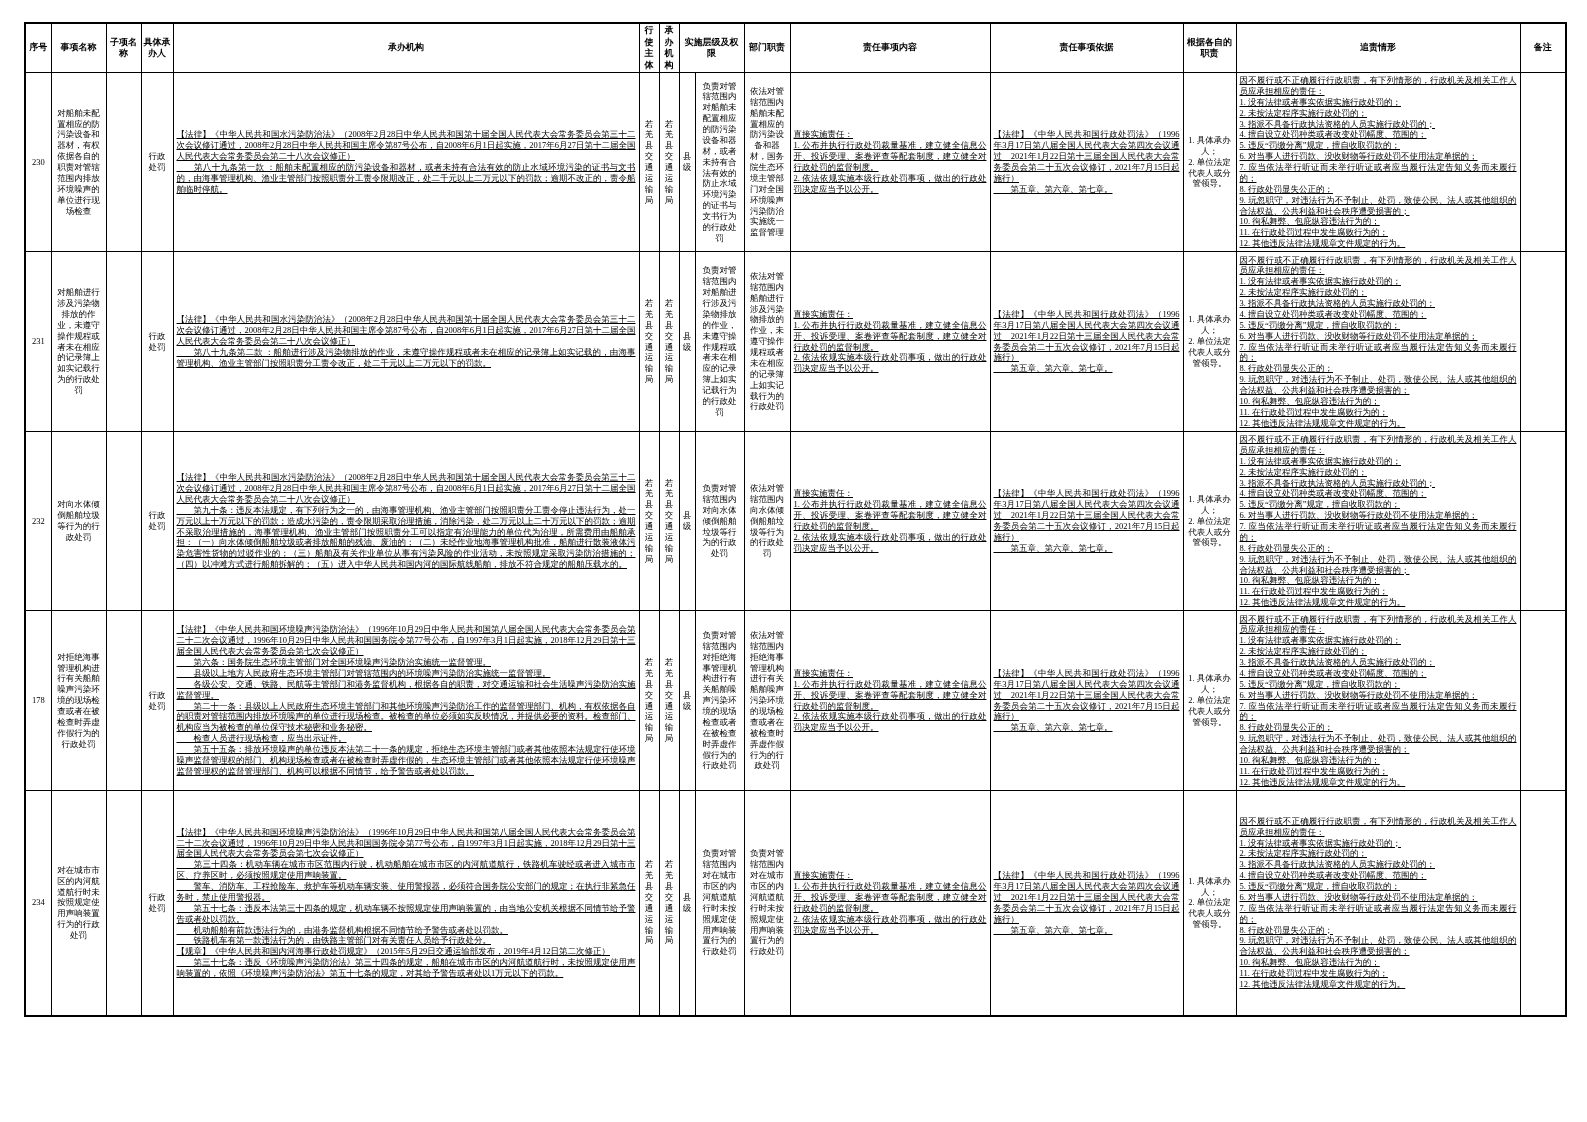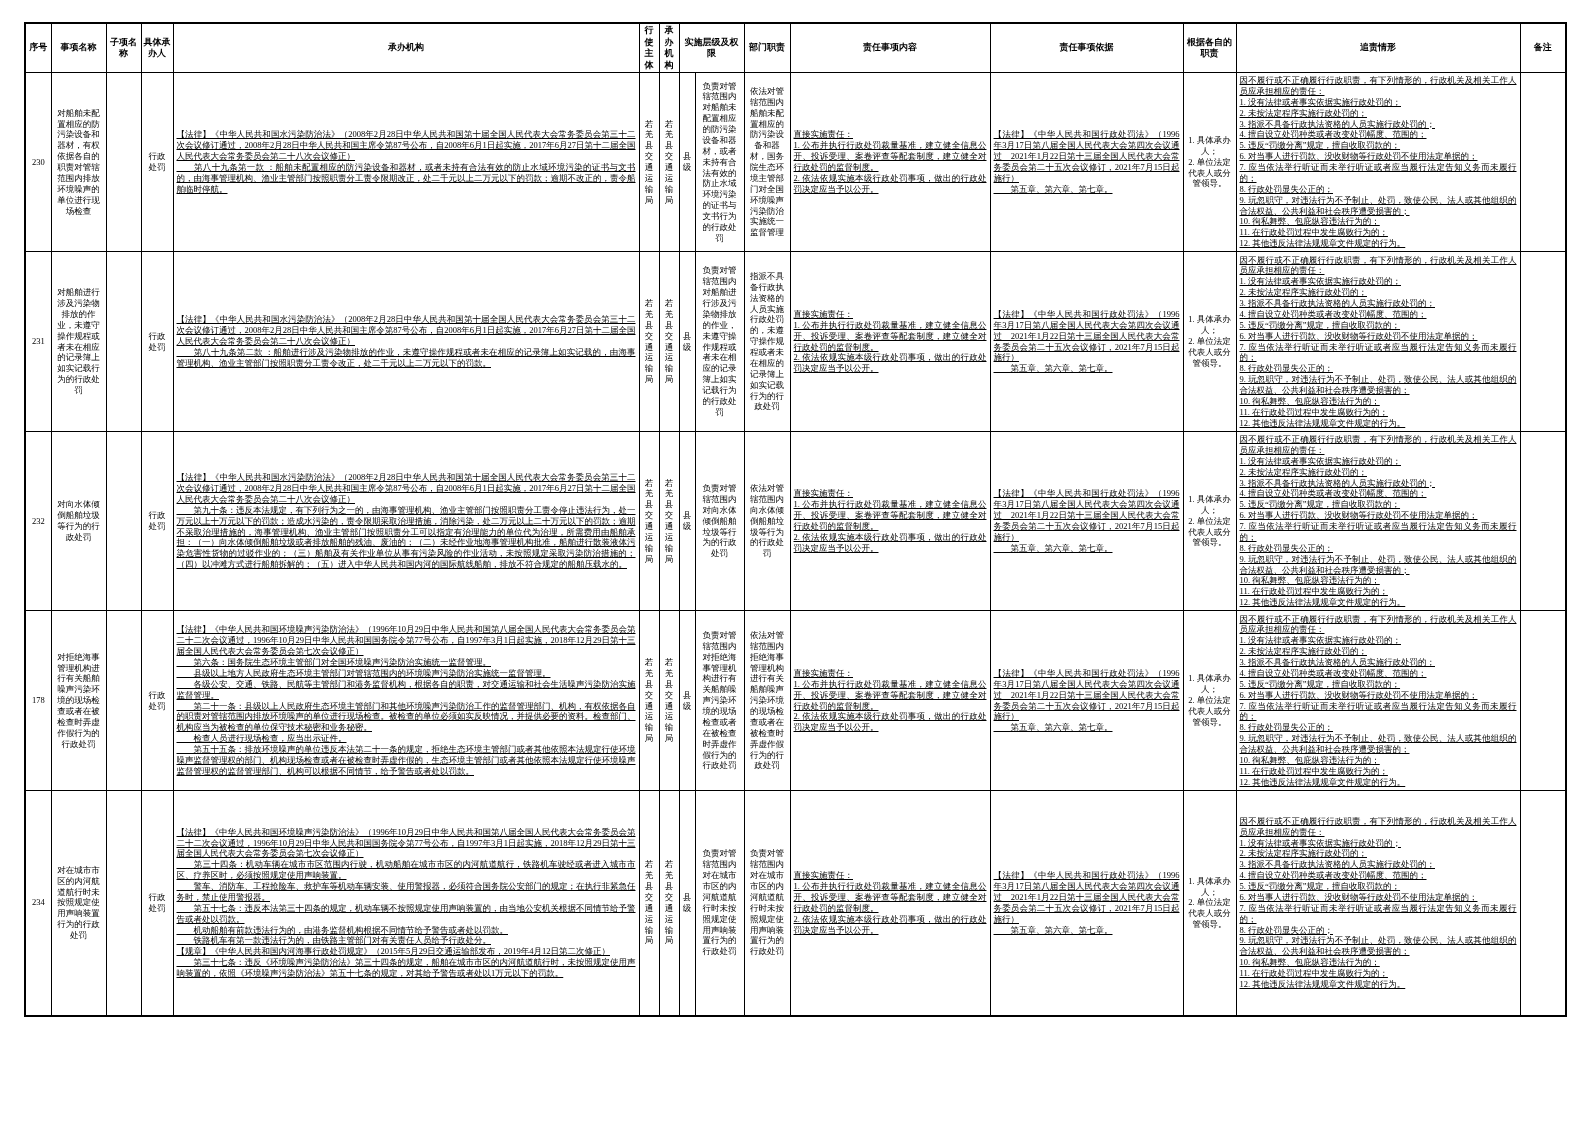--- a/index.html
+++ b/index.html
@@ -108,21 +108,21 @@
       <td class="c">231</td>
       <td class="c">对船舶进行涉及污染物排放的作业，未遵守操作规程或者未在相应的记录簿上如实记载行为的行政处罚</td>
       <td class="c"></td>
       <td class="c">行政处罚</td>
       <td class="j">【法律】《中华人民共和国水污染防治法》（2008年2月28日中华人民共和国第十届全国人民代表大会常务委员会第三十二次会议修订通过，2008年2月28日中华人民共和国主席令第87号公布，自2008年6月1日起实施，2017年6月27日第十二届全国人民代表大会常务委员会第二十八次会议修正）
 　　第八十九条第二款 ：船舶进行涉及污染物排放的作业，未遵守操作规程或者未在相应的记录簿上如实记载的，由海事管理机构、渔业主管部门按照职责分工责令改正，处二千元以上二万元以下的罚款。</td>
       <td class="c tight">若羌县交通运输局</td>
       <td class="c tight">若羌县交通运输局</td>
       <td class="c tight">县级</td>
       <td class="c">负责对管辖范围内对船舶进行涉及污染物排放的作业，未遵守操作规程或者未在相应的记录簿上如实记载行为的行政处罚</td>
-      <td class="c">指派不具备行政执法资格的人员实施行政处罚的，未遵守操作规程或者未在相应的记录簿上如实记载行为的行政处罚</td>
+      <td class="c">依法对管辖范围内船舶进行涉及污染物排放的作业，未遵守操作规程或者未在相应的记录簿上如实记载行为的行政处罚</td>
       <td class="j">直接实施责任：
 1. 公布并执行行政处罚裁量基准，建立健全信息公开、投诉受理、案卷评查等配套制度，建立健全对行政处罚的监督制度。
 2. 依法依规实施本级行政处罚事项，做出的行政处罚决定应当予以公开。</td>
       <td class="j">【法律】《中华人民共和国行政处罚法》（1996年3月17日第八届全国人民代表大会第四次会议通过　2021年1月22日第十三届全国人民代表大会常务委员会第二十五次会议修订，2021年7月15日起施行）
 　　第五章、第六章、第七章。</td>
       <td class="c">1. 具体承办人；
 2. 单位法定代表人或分管领导。</td>
       <td class="j">因不履行或不正确履行行政职责，有下列情形的，行政机关及相关工作人员应承担相应的责任：
 1. 没有法律或者事实依据实施行政处罚的；
 2. 未按法定程序实施行政处罚的；

